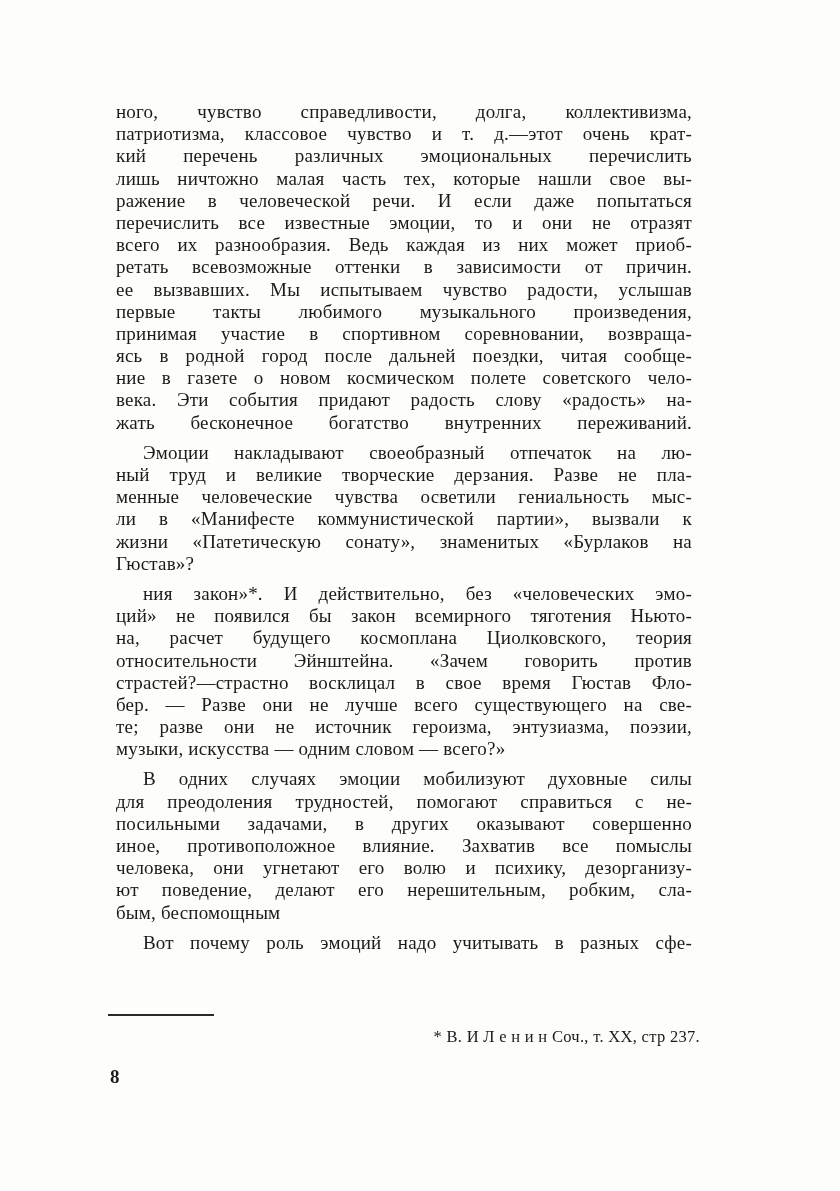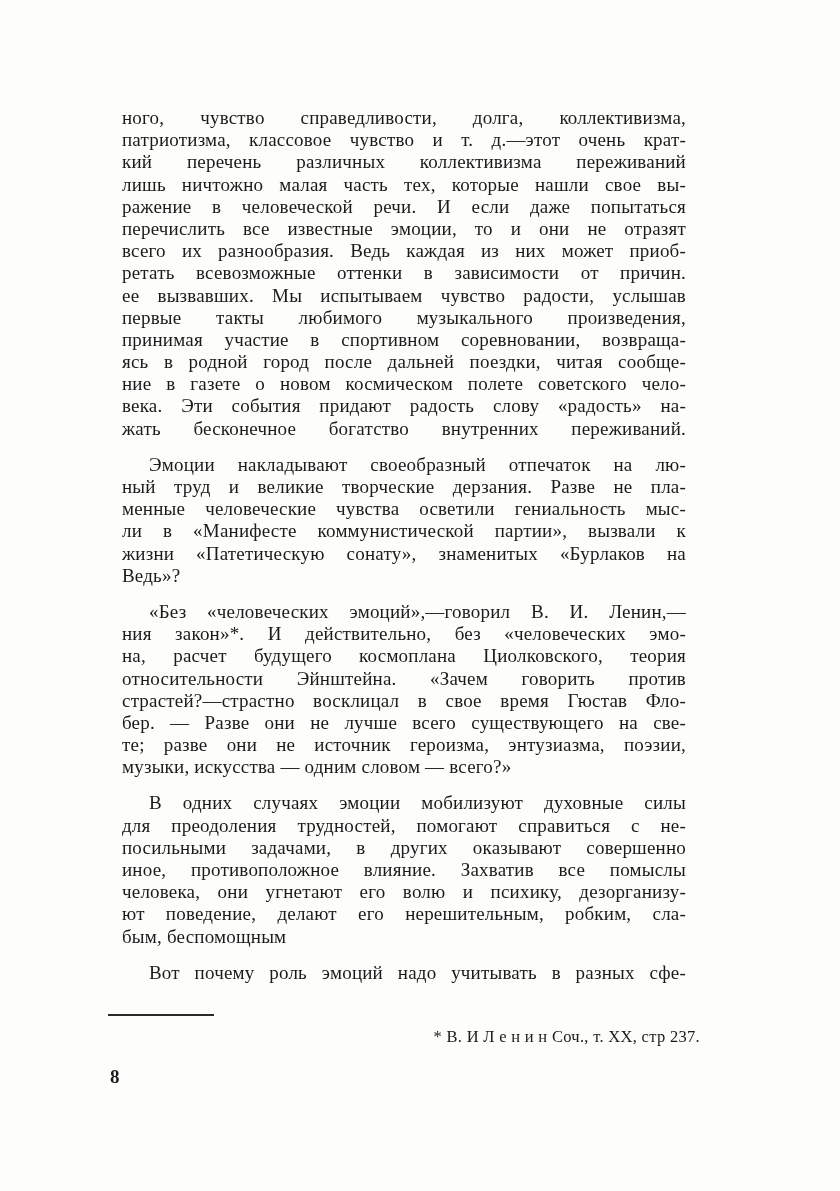--- a/index.html
+++ b/index.html
@@ -20,21 +20,21 @@
   }
   .text-block {
     position: absolute;
     left: 108px;
     top: 93px;
     width: 592px;
     font-size: 19px;
     line-height: 22.2px;
     letter-spacing: 0.2px;
   }
-  .para { margin: 14px; }
+  .para { margin: 8px; }
   .para.indent .line:first-child { text-indent: 27px; }
   .line {
     text-align: justify;
     text-align-last: justify;
     white-space: normal;
     height: 22.2px;
     overflow: visible;
   }
   .line.no-just {
     text-align: left;
@@ -68,45 +68,45 @@
   }
 </style>
 </head>
 <body>
 
 <div class="page" style="background: rgb(253, 253, 251); color: rgb(27, 27, 27);">
   <div class="text-block">
       <div class="para">
         <div class="line">ного, чувство справедливости, долга, коллективизма,</div>
         <div class="line">патриотизма, классовое чувство и т. д.—этот очень крат-</div>
-        <div class="line">кий перечень различных коллективизма переживаний</div>
+        <div class="line">кий перечень различных эмоциональных перечислить</div>
         <div class="line">лишь ничтожно малая часть тех, которые нашли свое вы-</div>
         <div class="line">ражение в человеческой речи. И если даже попытаться</div>
         <div class="line">перечислить все известные эмоции, то и они не отразят</div>
         <div class="line">всего их разнообразия. Ведь каждая из них может приоб-</div>
         <div class="line">ретать всевозможные оттенки в зависимости от причин.</div>
         <div class="line">ее вызвавших. Мы испытываем чувство радости, услышав</div>
         <div class="line">первые такты любимого музыкального произведения,</div>
         <div class="line">принимая участие в спортивном соревновании, возвраща-</div>
         <div class="line">ясь в родной город после дальней поездки, читая сообще-</div>
         <div class="line">ние в газете о новом космическом полете советского чело-</div>
         <div class="line">века. Эти события придают радость слову «радость» на-</div>
         <div class="line">жать бесконечное богатство внутренних переживаний.</div>
       </div>
       <div class="para indent">
         <div class="line">Эмоции накладывают своеобразный отпечаток на лю-</div>
         <div class="line">ный труд и великие творческие дерзания. Разве не пла-</div>
         <div class="line">менные человеческие чувства осветили гениальность мыс-</div>
         <div class="line">ли в «Манифесте коммунистической партии», вызвали к</div>
         <div class="line">жизни «Патетическую сонату», знаменитых «Бурлаков на</div>
-        <div class="line no-just">Ведь»?</div>
+        <div class="line no-just">Гюстав»?</div>
       </div>
       <div class="para indent">
-        <div class="line">«Без «человеческих эмоций»,—говорил В. И. Ленин,—</div>
         <div class="line">ния закон»*. И действительно, без «человеческих эмо-</div>
+        <div class="line">ций» не появился бы закон всемирного тяготения Ньюто-</div>
         <div class="line">на, расчет будущего космоплана Циолковского, теория</div>
         <div class="line">относительности Эйнштейна. «Зачем говорить против</div>
         <div class="line">страстей?—страстно восклицал в свое время Гюстав Фло-</div>
         <div class="line">бер. — Разве они не лучше всего существующего на све-</div>
         <div class="line">те; разве они не источник героизма, энтузиазма, поэзии,</div>
         <div class="line no-just">музыки, искусства — одним словом — всего?»</div>
       </div>
       <div class="para indent">
         <div class="line">В одних случаях эмоции мобилизуют духовные силы</div>
         <div class="line">для преодоления трудностей, помогают справиться с не-</div>

